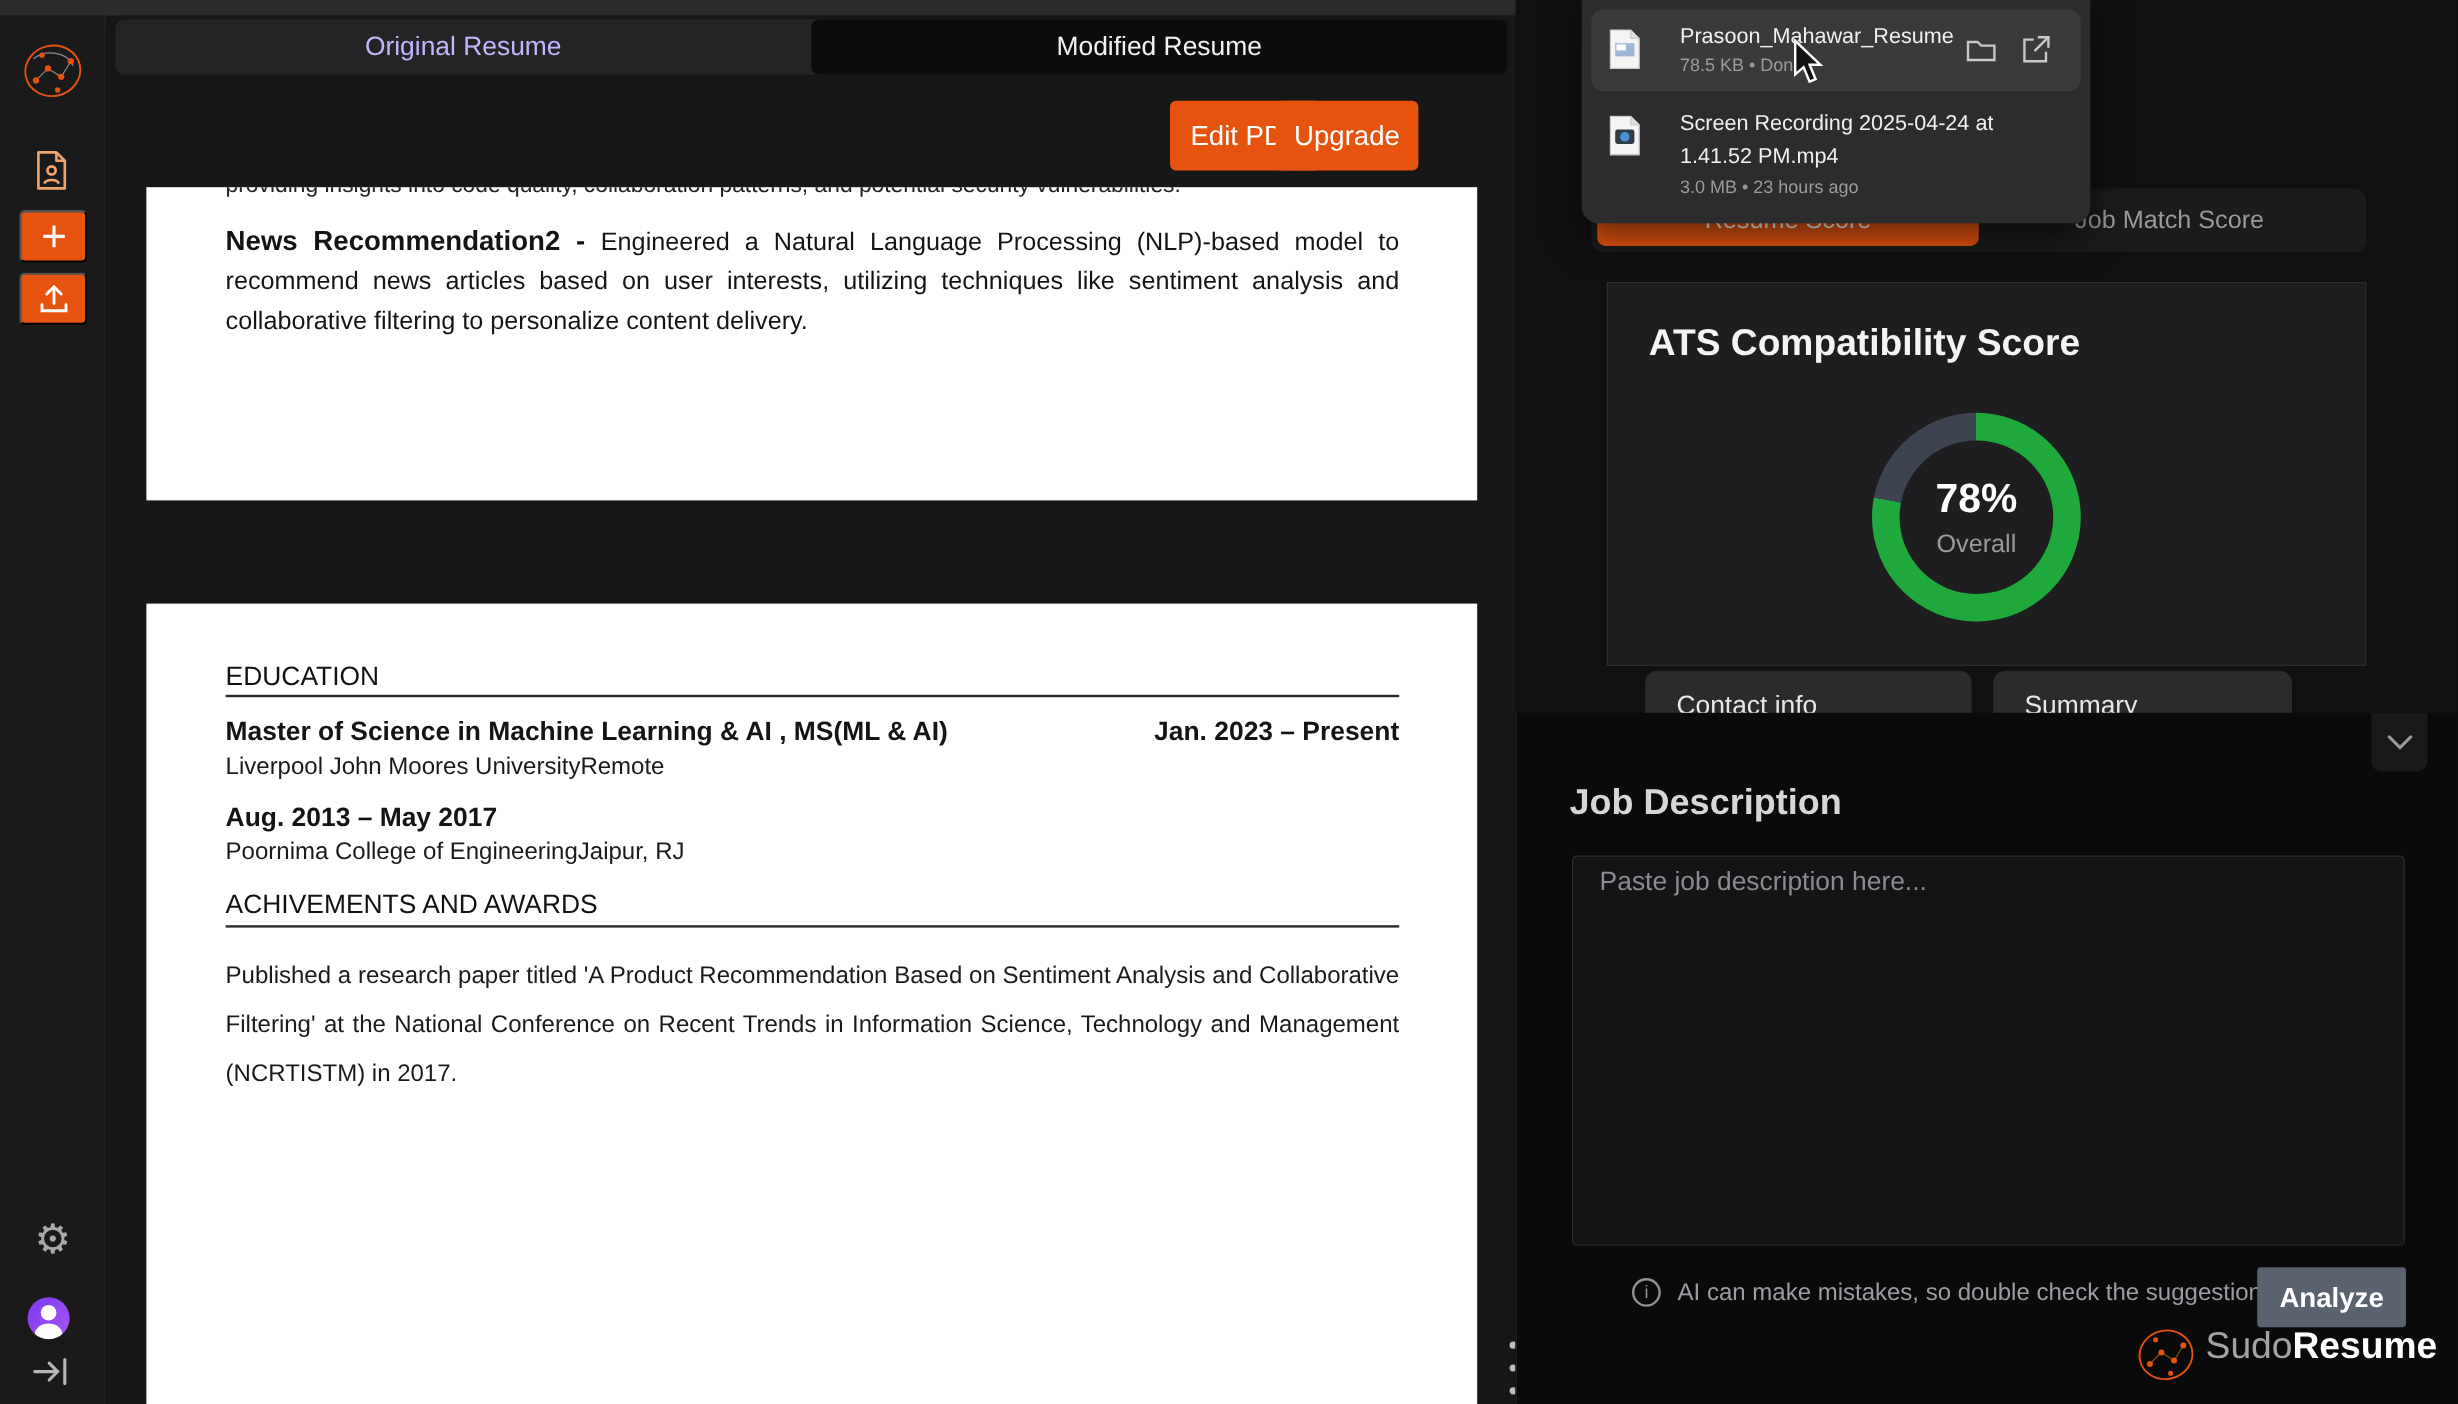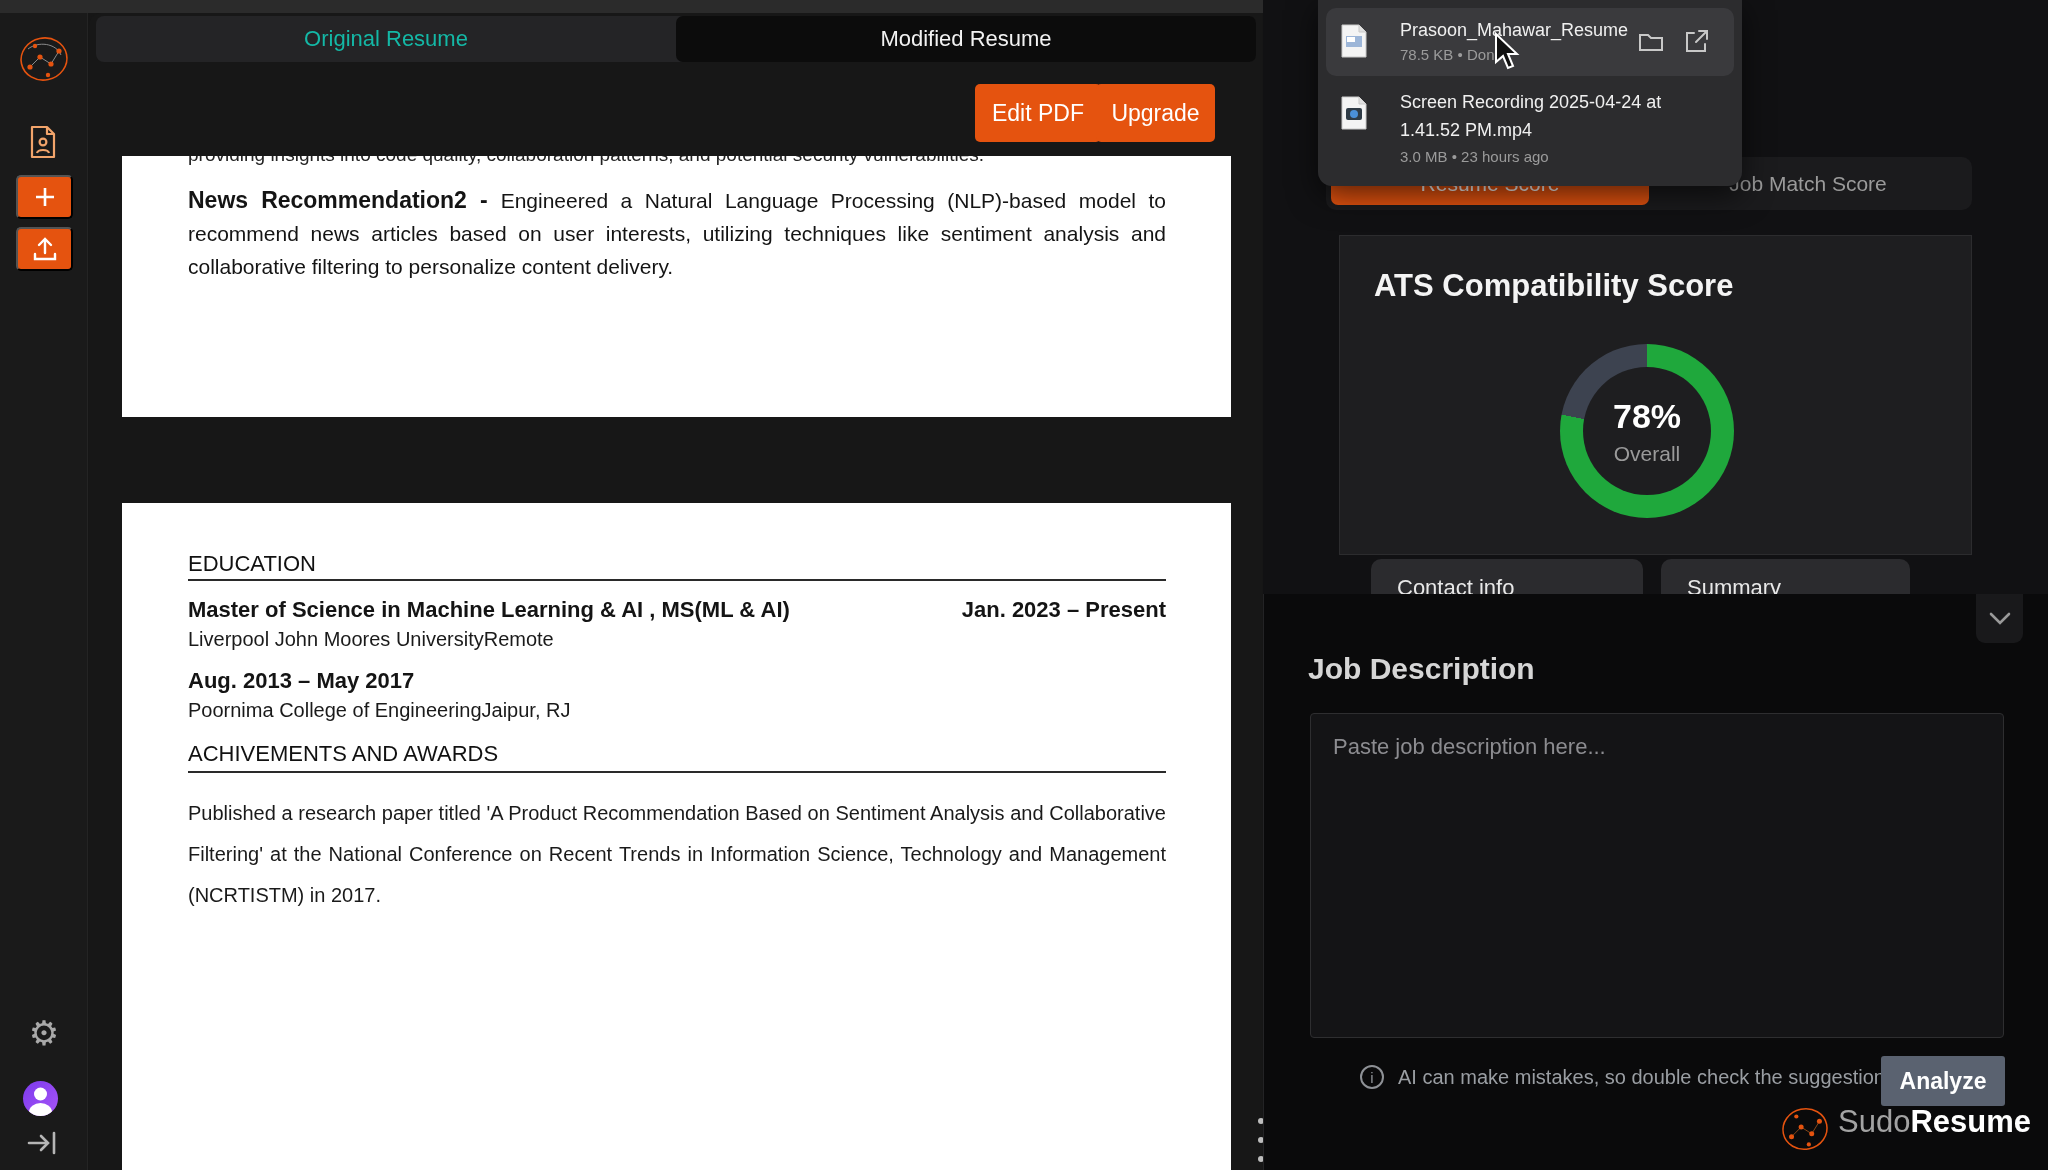--- a/index.html
+++ b/index.html
@@ -16,21 +16,21 @@
   .side-btn { position:absolute; left:16px; width:57px; height:44px; background:#e5530f; border-radius:5px;
               display:flex; align-items:center; justify-content:center; }
   #gear-ic { position:absolute; left:22px; top:998px; width:44px; height:44px; color:#a9a9a9;
              font-family:"DejaVu Sans", sans-serif; font-size:34px; display:flex; align-items:center; justify-content:center;}
   #avatar { position:absolute; left:23px; top:1068px; width:35px; height:35px; border-radius:50%;
             background:linear-gradient(135deg,#7c3aed,#a855f7); overflow:hidden; }
 
   
   #main { left:89px; top:13px; width:1173px; height:1157px; background:#171717; border-top-left-radius:12px; }
   #tabbar { left:96px; top:16px; width:1160px; height:46px; background:#242426; border-radius:8px; display:flex; }
-  .tabseg { flex:1; display:flex; align-items:center; justify-content:center; font-size:22px; color:#14b8a6; border-radius:7px; }
+  .tabseg { flex:1; display:flex; align-items:center; justify-content:center; font-size:22px; color:#c4b5fd; border-radius:7px; }
   .tabseg.active { background:#0c0c0c; color:#f2f2f2; }
 
   #btnrow { left:0; top:84px; width:2048px; height:60px; }
   .obtn { position:absolute; top:0; height:58px; background:#e5530f; color:#fff; border:none; border-radius:5px;
           font-size:23px; font-family:inherit; display:flex; align-items:center; justify-content:center; }
 
   
   .page { position:absolute; left:122px; width:1109px; background:#ffffff; color:#141414; overflow:hidden; }
   #page1 { top:156px; height:261px; }
   #page2 { top:503px; height:667px; }
@@ -68,21 +68,21 @@
 
   .mini-card { position:absolute; top:559px; height:70px; background:#2b2b2e; border-radius:10px;
                padding:16px 0 0 26px; font-size:22px; color:#e8e8e8; }
 
   
   #jd { left:1263px; top:594px; width:785px; height:576px; background:#0a0a0b; border-left:1px solid #232325; }
   #jd-collapse { position:absolute; left:712px; top:0; width:47px; height:49px; background:#19191b;
                  border-radius:0 0 9px 9px; display:flex; align-items:center; justify-content:center; }
   #jd-title { position:absolute; left:44px; top:58px; font-size:30px; font-weight:bold; color:#d6d6d6; }
   #jd-text { position:absolute; left:46px; top:119px; width:694px; height:325px; background:#141416;
-             border:1px solid #2e2e30; border-radius:4px; resize:none; padding:20px 22px; font-size:22px;
+             border:1px solid #2e2e30; border-radius:4px; resize:none; padding:8px 22px; font-size:22px;
              color:#d0d0d0; font-family:inherit; }
   #jd-text::placeholder { color:#8c8c90; }
   #jd-note { position:absolute; left:96px; top:471px; display:flex; align-items:center; gap:14px;
              font-size:20px; color:#9a9ea3; }
   #info-ic { width:24px; height:24px; border:2px solid #8e9196; border-radius:50%; display:flex;
              align-items:center; justify-content:center; font-size:15px; color:#8e9196; }
   #analyze { position:absolute; left:617px; top:462px; width:124px; height:50px; background:#5a6270;
              color:#fff; border:none; border-radius:3px; font-size:23px; font-weight:bold; font-family:inherit; }
   #brand { position:absolute; left:516px; top:510px; display:flex; align-items:flex-start; font-size:31px; }
   #brand .b1 { color:#a3a3a3; font-weight:300; }
@@ -161,21 +161,21 @@
 
   <div id="main" class="abs"></div>
 
   <div id="tabbar" class="abs">
     <div class="tabseg">Original Resume</div>
     <div class="tabseg active">Modified Resume</div>
   </div>
 
   <div id="btnrow" class="abs">
     <button class="obtn" style="left:975px;width:126px;">Edit PDF</button>
-    <button class="obtn" style="left:1096px;width:119px;">Upgrade</button>
+    <button class="obtn" style="left:1063px;width:119px;">Upgrade</button>
   </div>
 
   <div id="page1" class="page">
     <div class="rz clip-line">providing insights into code quality, collaboration patterns, and potential security vulnerabilities.</div>
     <p class="rz news"><b>News Recommendation2 - </b><span>Engineered a Natural Language Processing (NLP)-based model to recommend news articles based on user interests, utilizing techniques like sentiment analysis and collaborative filtering to personalize content delivery.</span></p>
   </div>
 
   <div id="page2" class="page">
     <div class="rz sec-head" style="top:48px;">EDUCATION</div>
     <div class="sec-rule" style="top:76px;"></div>

